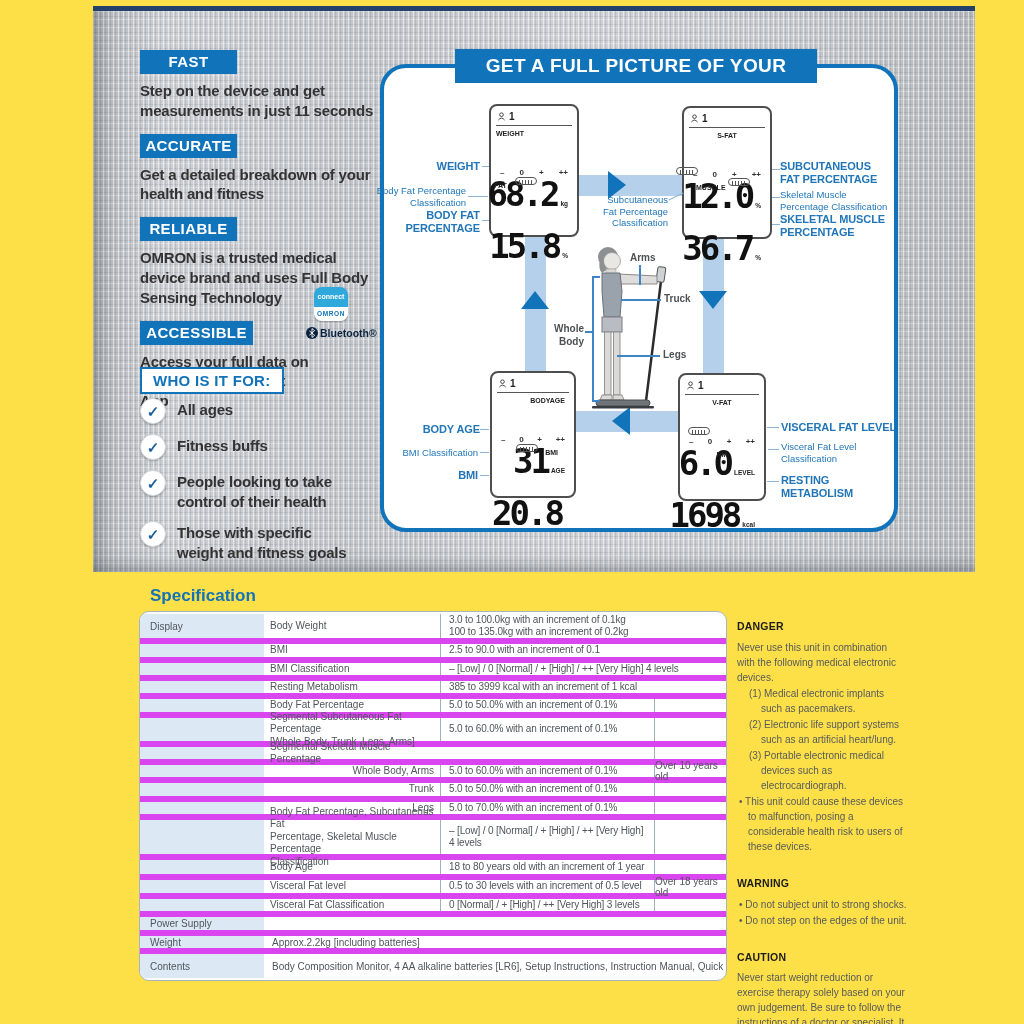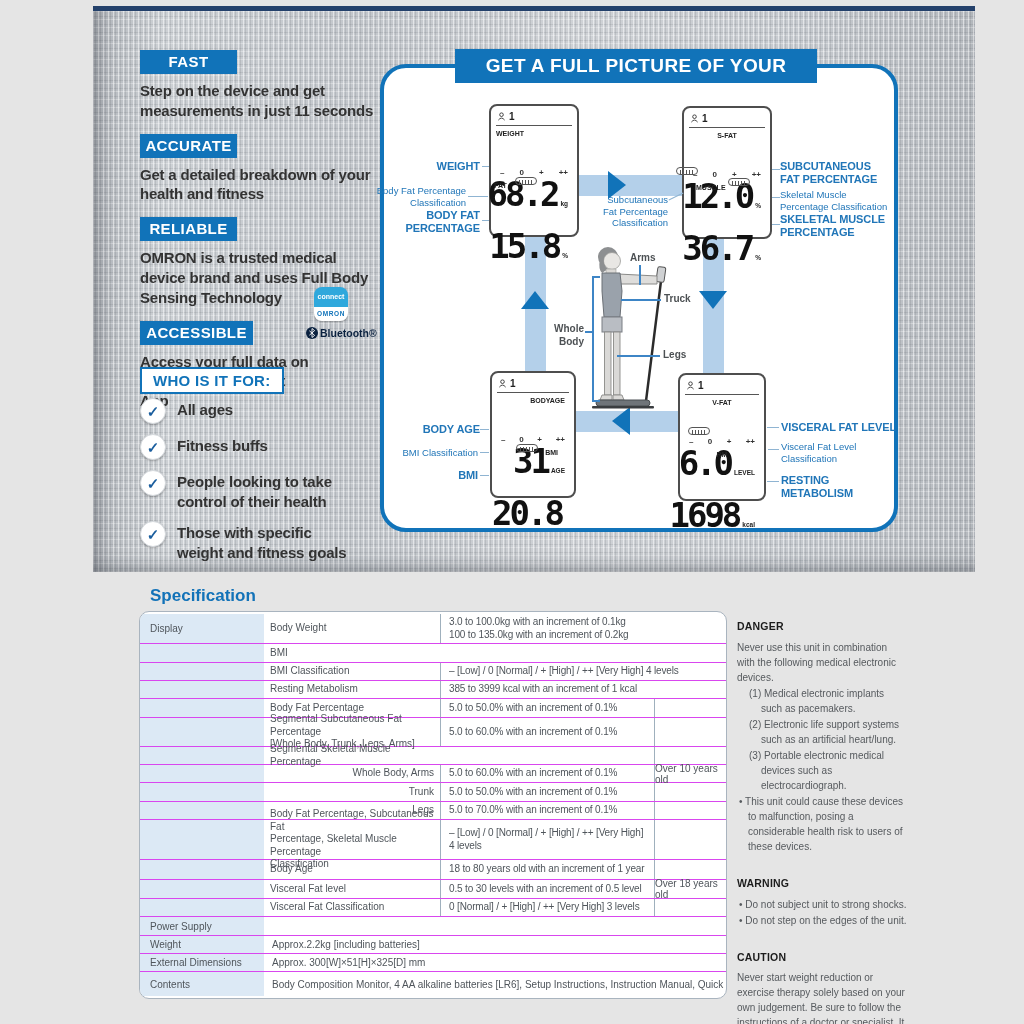--- a/index.html
+++ b/index.html
@@ -1,16 +1,16 @@
 <!DOCTYPE html>
 <html><head>
 <meta charset="utf-8">
 <style>
   html,body{margin:0;padding:0;background:#fff;}
-  .page{position:relative;width:1024px;height:1024px;background:#e5e5e5;overflow:hidden;
+  .page{position:relative;width:1024px;height:1024px;background:#fde047;overflow:hidden;
         font-family:"Liberation Sans",sans-serif;}
   .abs{position:absolute;}
   
   .texture{position:absolute;left:93px;top:6px;width:882px;height:566px;
     background-color:#c7cbcf;
     background-image:
       repeating-linear-gradient(90deg, rgba(255,255,255,.5) 0 1px, rgba(0,0,0,0) 1px 2px, rgba(90,95,100,.16) 2px 3px, rgba(0,0,0,0) 3px 5px),
       repeating-linear-gradient(0deg, rgba(255,255,255,.3) 0 1px, rgba(0,0,0,0) 1px 3px, rgba(80,85,92,.13) 3px 4px, rgba(0,0,0,0) 4px 8px),
       linear-gradient(90deg,#b4b8bd 0%,#cdd1d5 8%,#c3c7cc 30%,#cfd2d6 55%,#c6cacf 80%,#b7bbc0 100%);
     box-shadow: inset 0 -14px 18px -10px rgba(40,45,55,.35), inset 16px 0 20px -12px rgba(40,45,55,.32);}
@@ -69,21 +69,21 @@
   .co.s{font-size:9.5px;line-height:1.22;}
   .co.r{text-align:right;}
   .lead{position:absolute;border-top:1px solid #8fb4d2;height:0;}
   .bodylbl{position:absolute;font-size:10px;font-weight:bold;color:#4d5154;}
   .bline{position:absolute;background:#3d85c6;}
   
   .spec-title{position:absolute;left:150px;top:586px;font-size:17px;font-weight:bold;color:#1272b8;}
   .spec-table{position:absolute;left:139px;top:611px;width:588px;background:#fff;
               border:1px solid #a9b4bf;border-radius:10px;box-sizing:border-box;overflow:hidden;
               font-size:10px;color:#4f555b;padding:2px 0;}
-  .spec-row{display:flex;align-items:center;border-bottom:1px solid #d946ef;box-sizing:border-box;}
+  .spec-row{display:flex;align-items:center;border-bottom:6px solid #d946ef;box-sizing:border-box;}
   .spec-row:last-child{border-bottom:none;}
   .c1{flex:none;width:124px;align-self:stretch;display:flex;align-items:center;background:#dce9f5;padding-left:10px;box-sizing:border-box;}
   .c2{flex:none;width:176px;padding:0 6px;box-sizing:border-box;white-space:pre-line;line-height:1.25;}
   .c3{flex:1;padding-left:8px;box-sizing:border-box;white-space:pre-line;line-height:1.25;letter-spacing:-.15px;
       align-self:stretch;display:flex;align-items:center;}
   .c3.sep{border-left:1px solid #9fb0bd;}
   .cage{flex:none;width:72px;align-self:stretch;display:flex;align-items:center;box-sizing:border-box;}
   .cage.age{border-left:1px solid #9fb0bd;}
   .cfull{flex:1;padding-left:8px;white-space:nowrap;}
   
@@ -342,20 +342,21 @@
   <div class="spec-table" id="spec-table">
       <div class="spec-row" style="height: 30px;">
         <div class="c1">Display</div>
         <div class="c2">Body Weight</div>
         <div class="c3 sep">3.0 to 100.0kg with an increment of 0.1kg
 100 to 135.0kg with an increment of 0.2kg</div>
       </div>
       <div class="spec-row" style="height: 19px;">
         <div class="c1"></div>
         <div class="c2">BMI</div>
+        <div class="c3 sep">2.5 to 90.0 with an increment of 0.1</div>
       </div>
       <div class="spec-row" style="height: 18px;">
         <div class="c1"></div>
         <div class="c2">BMI Classification</div>
         <div class="c3 sep">– [Low] / 0 [Normal] / + [High] / ++ [Very High] 4 levels</div>
       </div>
       <div class="spec-row" style="height: 18px;">
         <div class="c1"></div>
         <div class="c2">Resting Metabolism</div>
         <div class="c3 sep">385 to 3999 kcal with an increment of 1 kcal</div>
@@ -423,24 +424,20 @@
         <div class="c2">Visceral Fat Classification</div>
         <div class="c3 sep">0 [Normal] / + [High] / ++ [Very High] 3 levels</div>
         <div class="cage age"></div>
       </div>
       <div class="spec-row" style="height: 19px;">
         <div class="c1">Power Supply</div>
       </div>
       <div class="spec-row" style="height: 18px;">
         <div class="c1">Weight</div>
         <div class="cfull">Approx.2.2kg [including batteries]</div>
-      </div>
-      <div class="spec-row" style="height: 18px;">
-        <div class="c1">External Dimensions</div>
-        <div class="cfull">Approx. 300[W]×51[H]×325[D] mm</div>
       </div>
       <div class="spec-row" style="height: 24px;">
         <div class="c1">Contents</div>
         <div class="cfull">Body Composition Monitor, 4 AA alkaline batteries [LR6], Setup Instructions, Instruction Manual, Quick Start Guide</div>
       </div>
     </div>
 
   <div class="notices" id="notices">
       <div class="nsec">
         <div class="nhead">DANGER</div>

